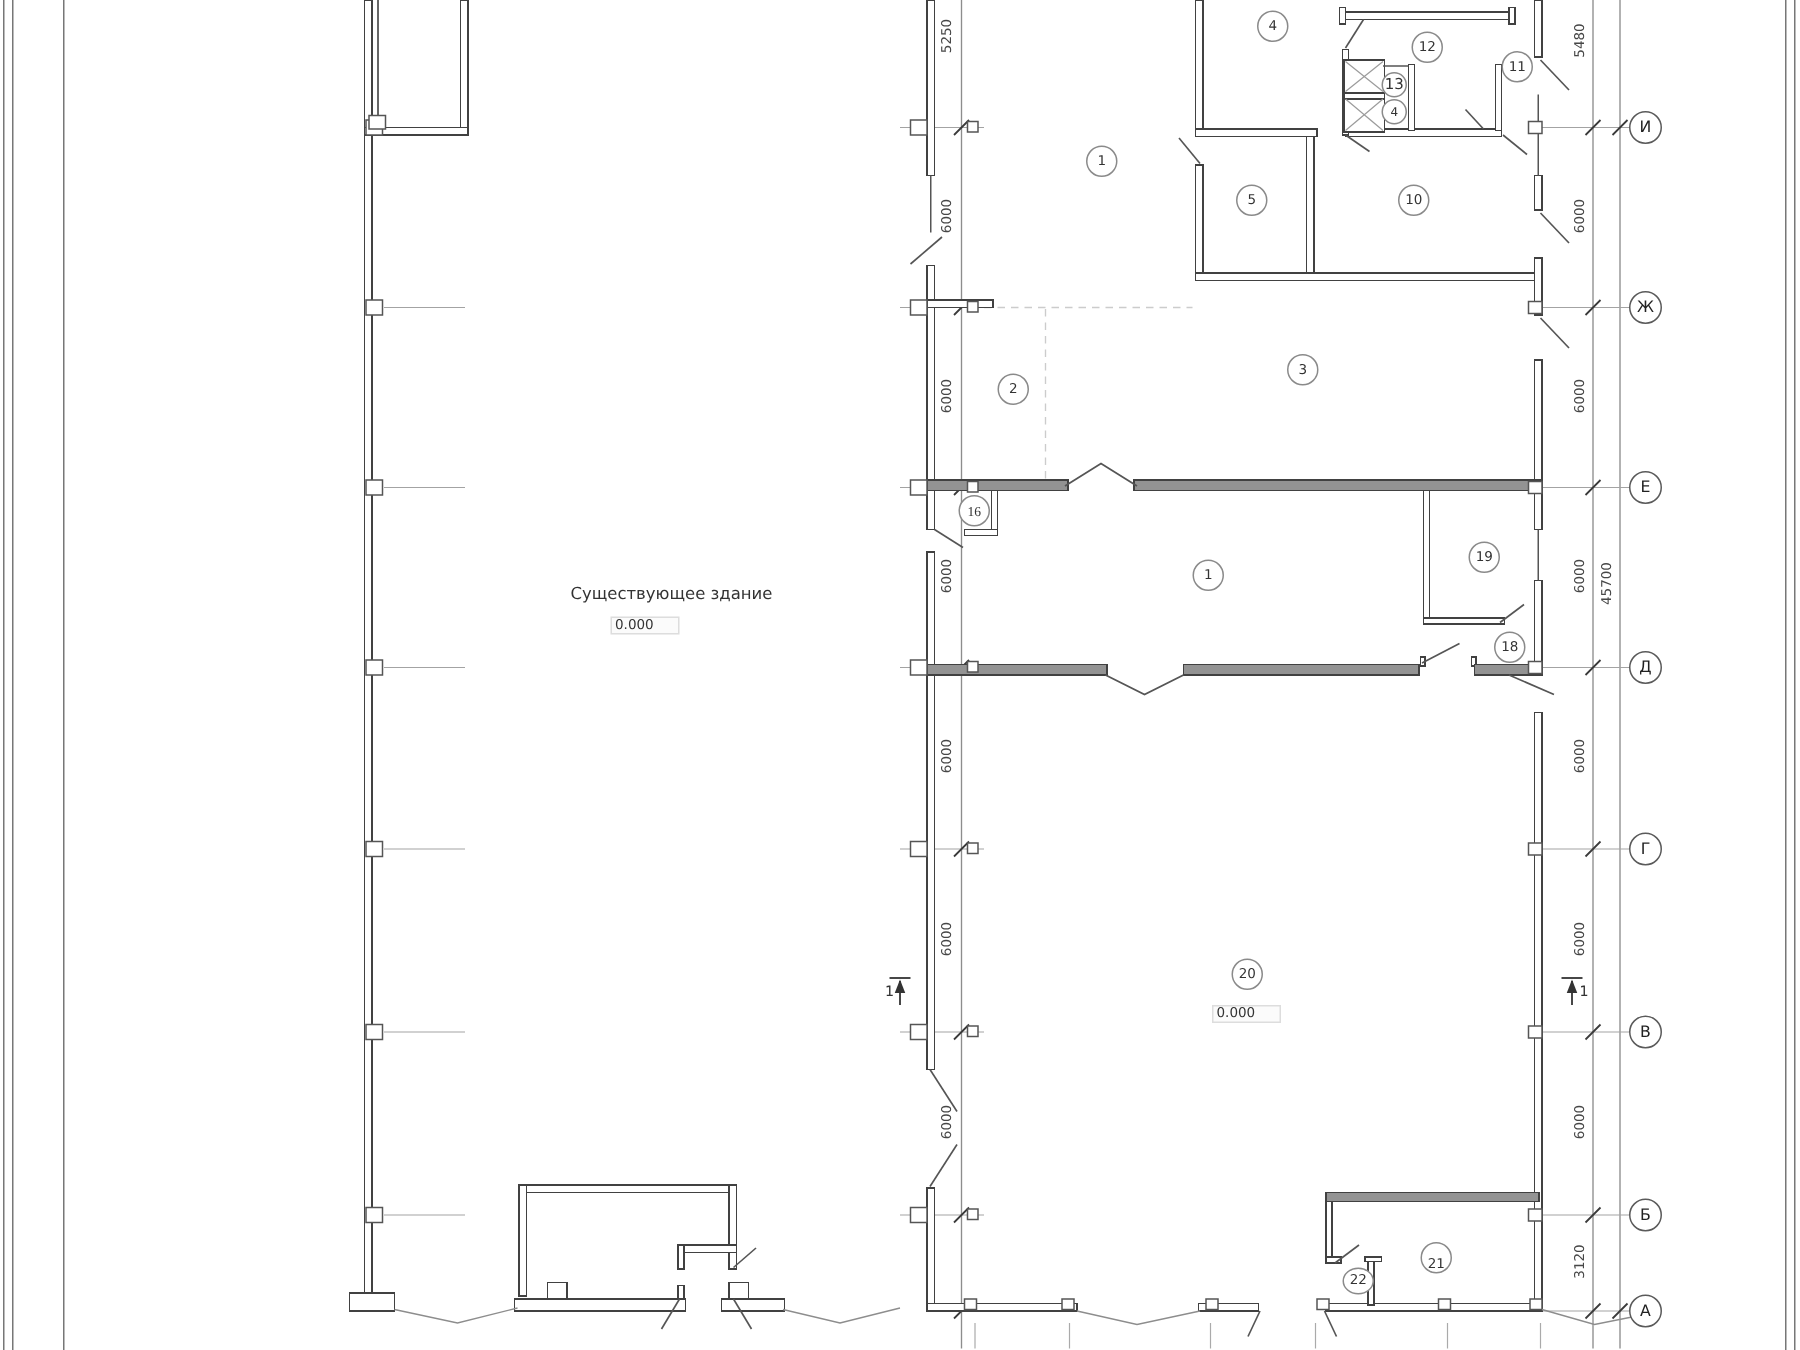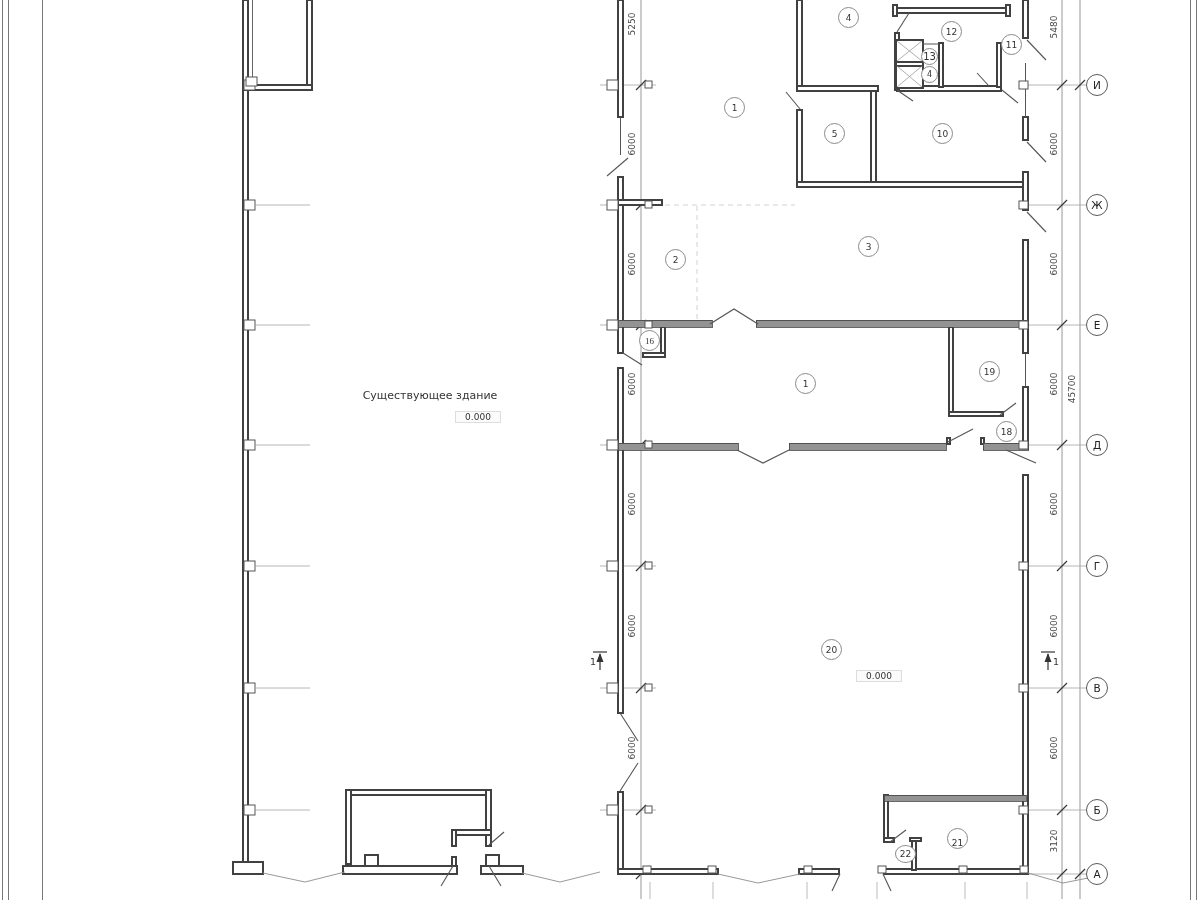--- a/index.html
+++ b/index.html
@@ -7,23 +7,23 @@
          font-family:"DejaVu Sans",sans-serif;}
   #linework{position:absolute;left:0;top:0;}
   .circ{position:absolute;border:1px solid #8a8a8a;border-radius:50%;background:#fff;
         display:flex;align-items:center;justify-content:center;
         font-size:9px;color:#333;box-sizing:border-box;}
   .circ.axis{border-color:#5a5a5a;font-size:10.5px;color:#222;}
   .dim{position:absolute;font-size:9px;color:#474747;width:40px;text-align:center;
        transform:rotate(-90deg);white-space:nowrap;}
   .dimtotal{position:absolute;font-size:9px;color:#474747;width:48px;text-align:center;
        transform:rotate(-90deg);white-space:nowrap;}
-  .bldg{position:absolute;font-size:11px;color:#333;width:170px;text-align:center;}
+  .bldg{position:absolute;font-size:11px;color:#333;width:170px;text-align:right;}
   .elev{position:absolute;font-size:9px;color:#333;background:#fbfbfb;border:1px solid #ddd;
-        width:40px;text-align:center;padding:0 2px;margin-left:48px;}
+        width:40px;padding:0 2px;}
   .sec{position:absolute;font-size:9.5px;color:#333;width:14px;}
 </style>
 </head>
 <body>
 
 <div id="sheet">
 
 <svg id="linework" width="1200" height="900" viewBox="0 0 1200 900">
 
   <g stroke="#777" stroke-width="1">

